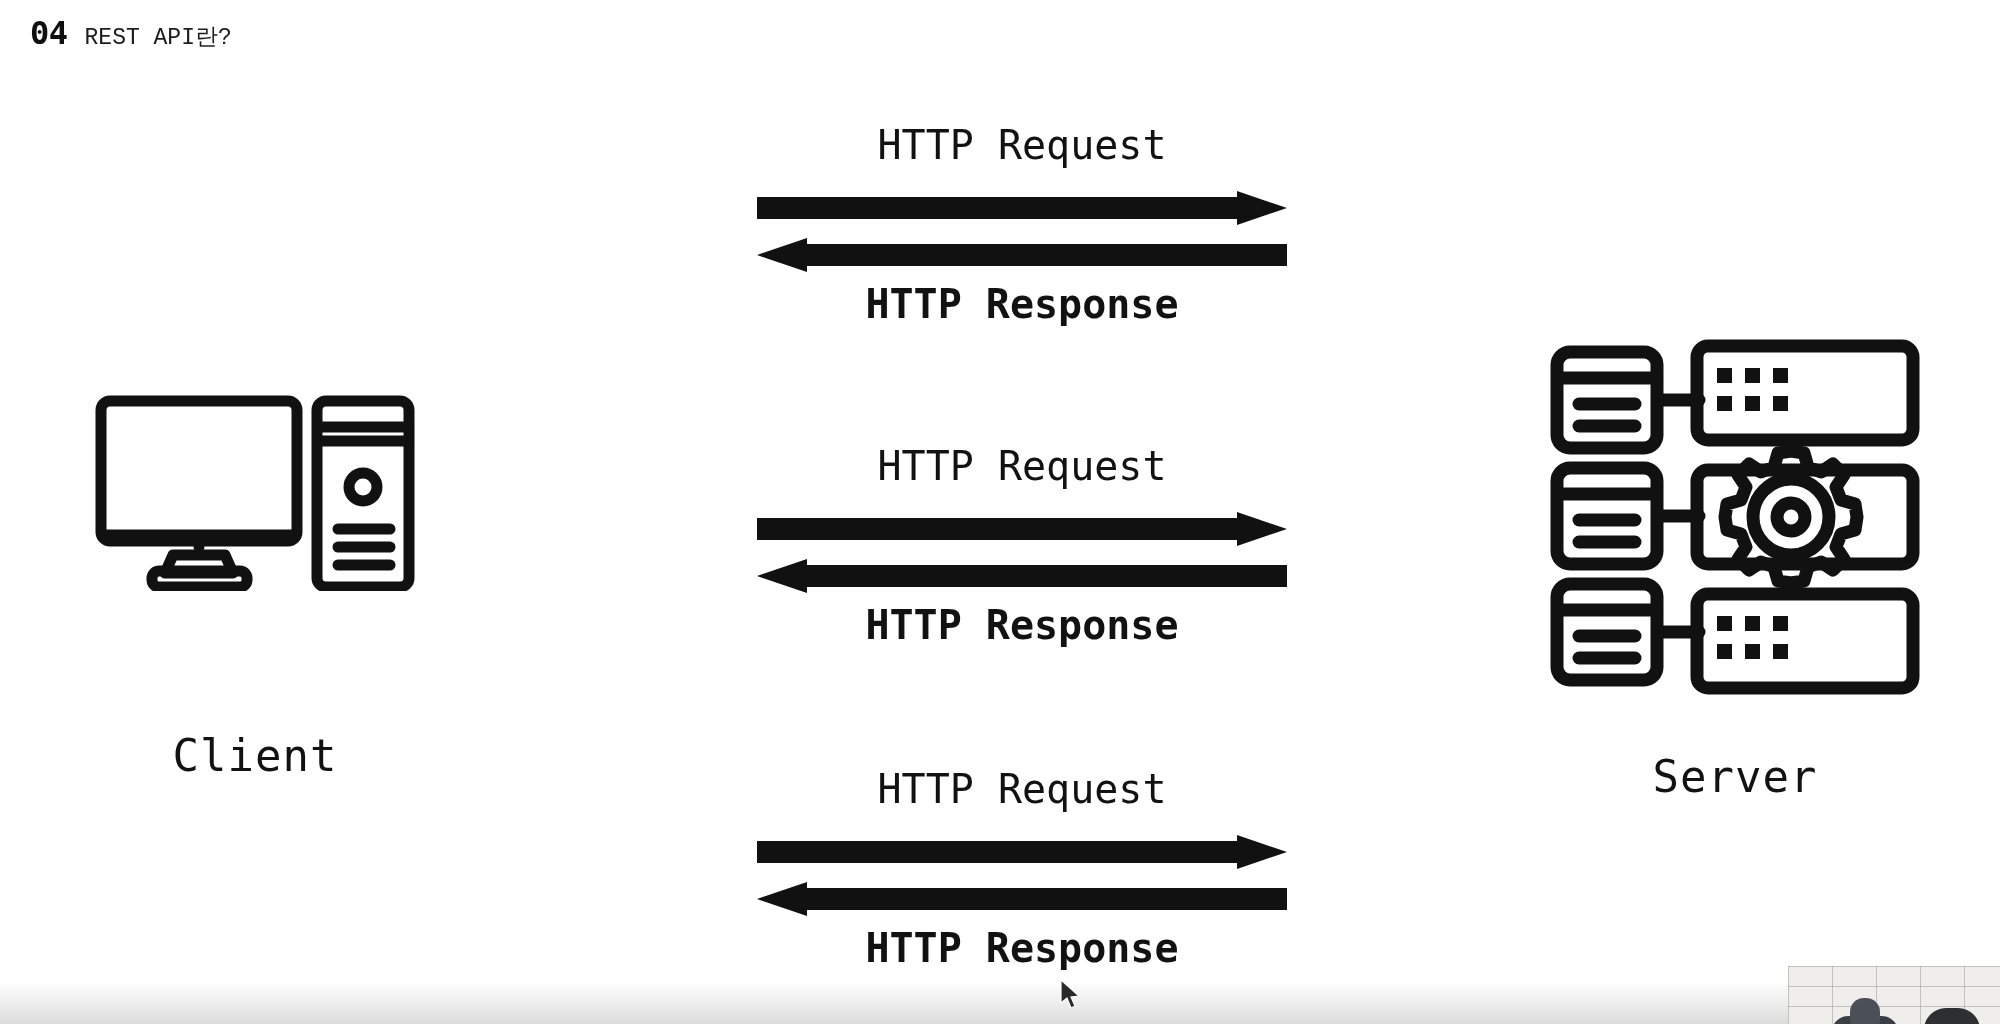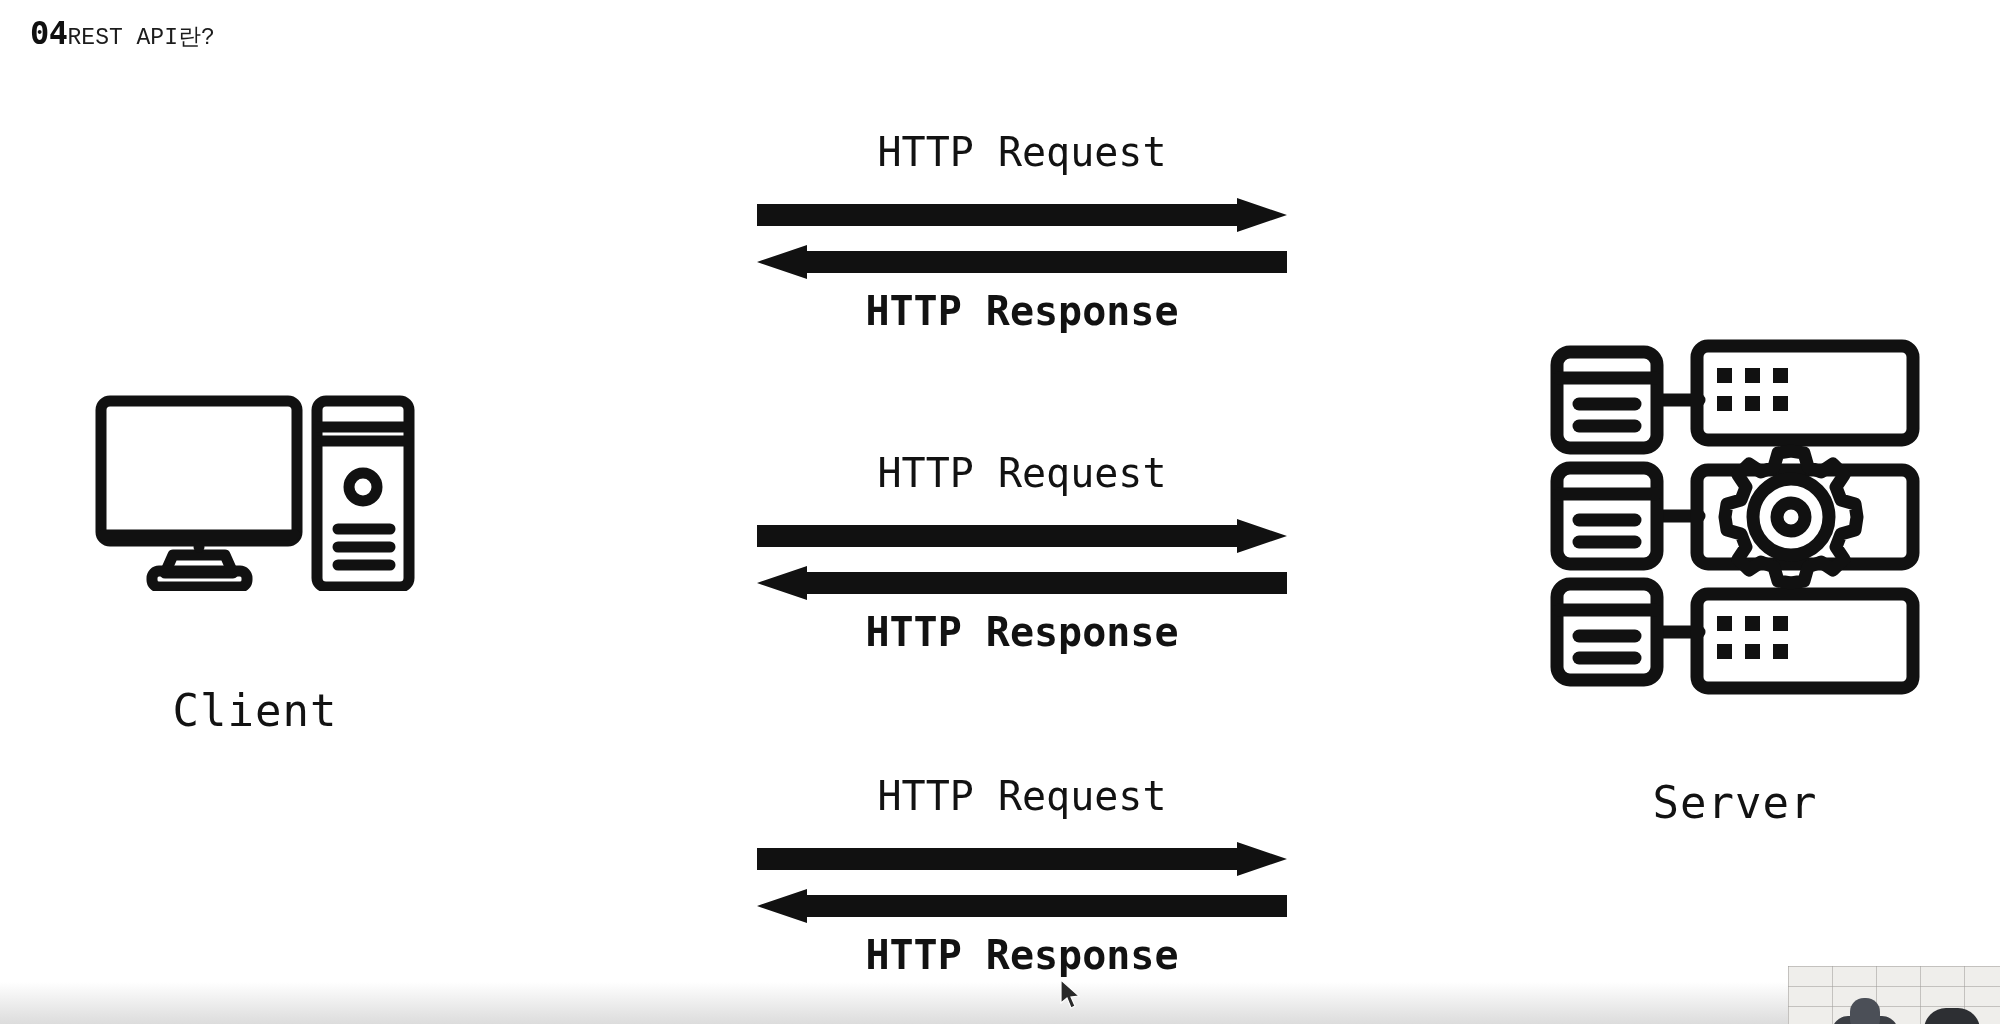--- a/index.html
+++ b/index.html
@@ -23,20 +23,21 @@
     background: #ffffff;
   }
 
   
   #header {
     position: absolute;
     left: 30px;
     top: 17px;
     display: flex;
     align-items: baseline;
+    gap: 17px;
     white-space: nowrap;
   }
   #header .num {
     font-family: "DejaVu Sans Mono", "Liberation Mono", monospace;
     font-size: 32px;
     font-weight: bold;
     letter-spacing: -0.5px;
     line-height: 1;
     color: #101010;
   }
@@ -50,20 +51,21 @@
 
   
   #client-block {
     position: absolute;
     left: 95px;
     top: 395px;
     width: 320px;
     display: flex;
     flex-direction: column;
     align-items: center;
+    gap: 45px;
   }
   #client-icon { display: block; }
   .node-label {
     font-family: "DejaVu Sans Mono", "Liberation Mono", monospace;
     font-size: 44px;
     letter-spacing: 1px;
     color: #121212;
     line-height: 1;
     white-space: nowrap;
   }
@@ -73,31 +75,30 @@
   #server-block {
     position: absolute;
     left: 1545px;
     top: 330px;
     width: 380px;
     display: flex;
     flex-direction: column;
     align-items: center;
   }
   #server-icon { display: block; }
-  #server-block .node-label { margin-top: 79px; }
+  #server-block .node-label { margin-top: 53px; }
 
   
   .exchange {
     position: absolute;
     left: 757px;
     width: 530px;
     display: flex;
     flex-direction: column;
     align-items: center;
-    margin-top: 7px;
   }
   #exchange-1 { top: 125px; }
   #exchange-2 { top: 446px; }
   #exchange-3 { top: 769px; }
 
   .flow-label {
     font-family: "DejaVu Sans Mono", "Liberation Mono", monospace;
     font-size: 40px;
     line-height: 1;
     letter-spacing: 0px;

